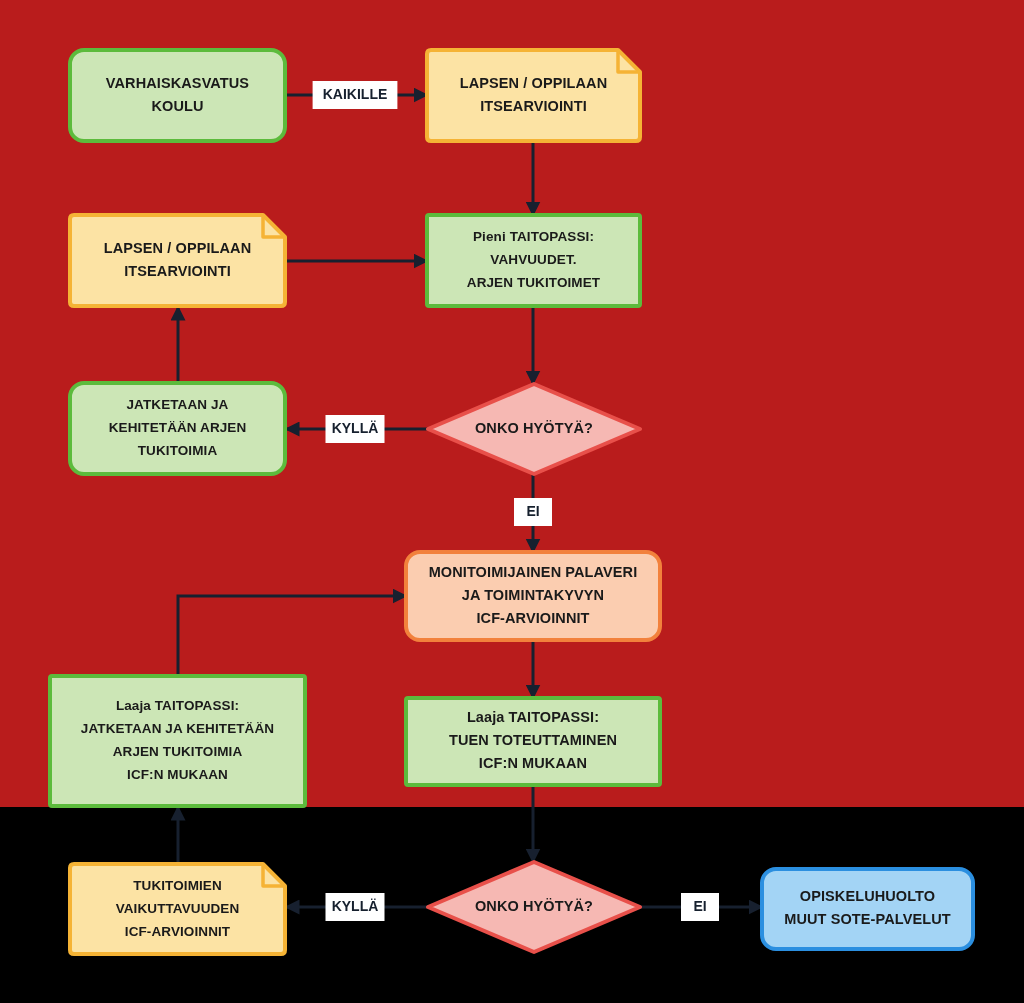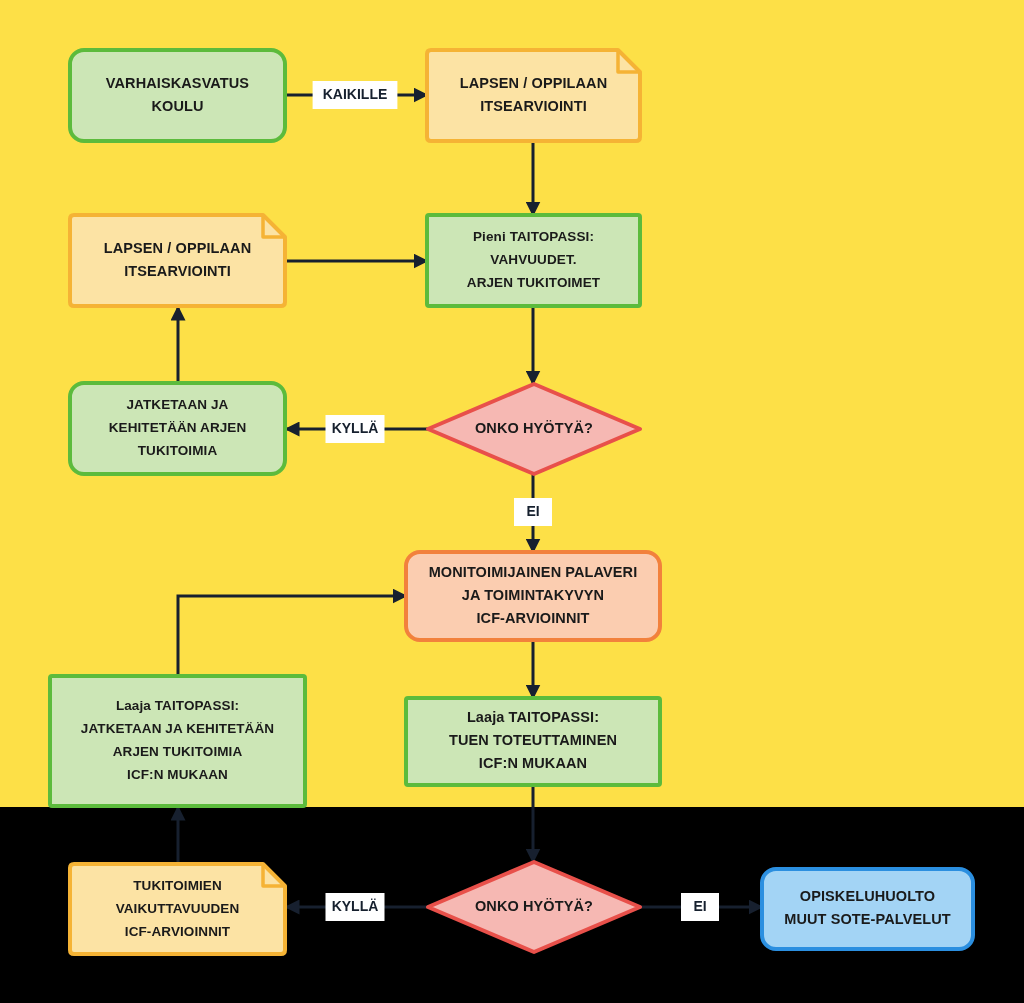--- a/index.html
+++ b/index.html
@@ -10,21 +10,21 @@
   body {
     width: 1024px;
     height: 1003px;
     font-family: "Liberation Sans", sans-serif;
     overflow: hidden;
   }
   #chart-root {
     position: relative;
     width: 1024px;
     height: 807px;
-    background: #fde047;
+    background: #b91c1c;
     text-align: right;
   }
   svg.flow {
     display: block;
     width: 1024px;
     height: 1003px;
   }
   .node-text {
     font-family: "Liberation Sans", sans-serif;
     font-weight: bold;

